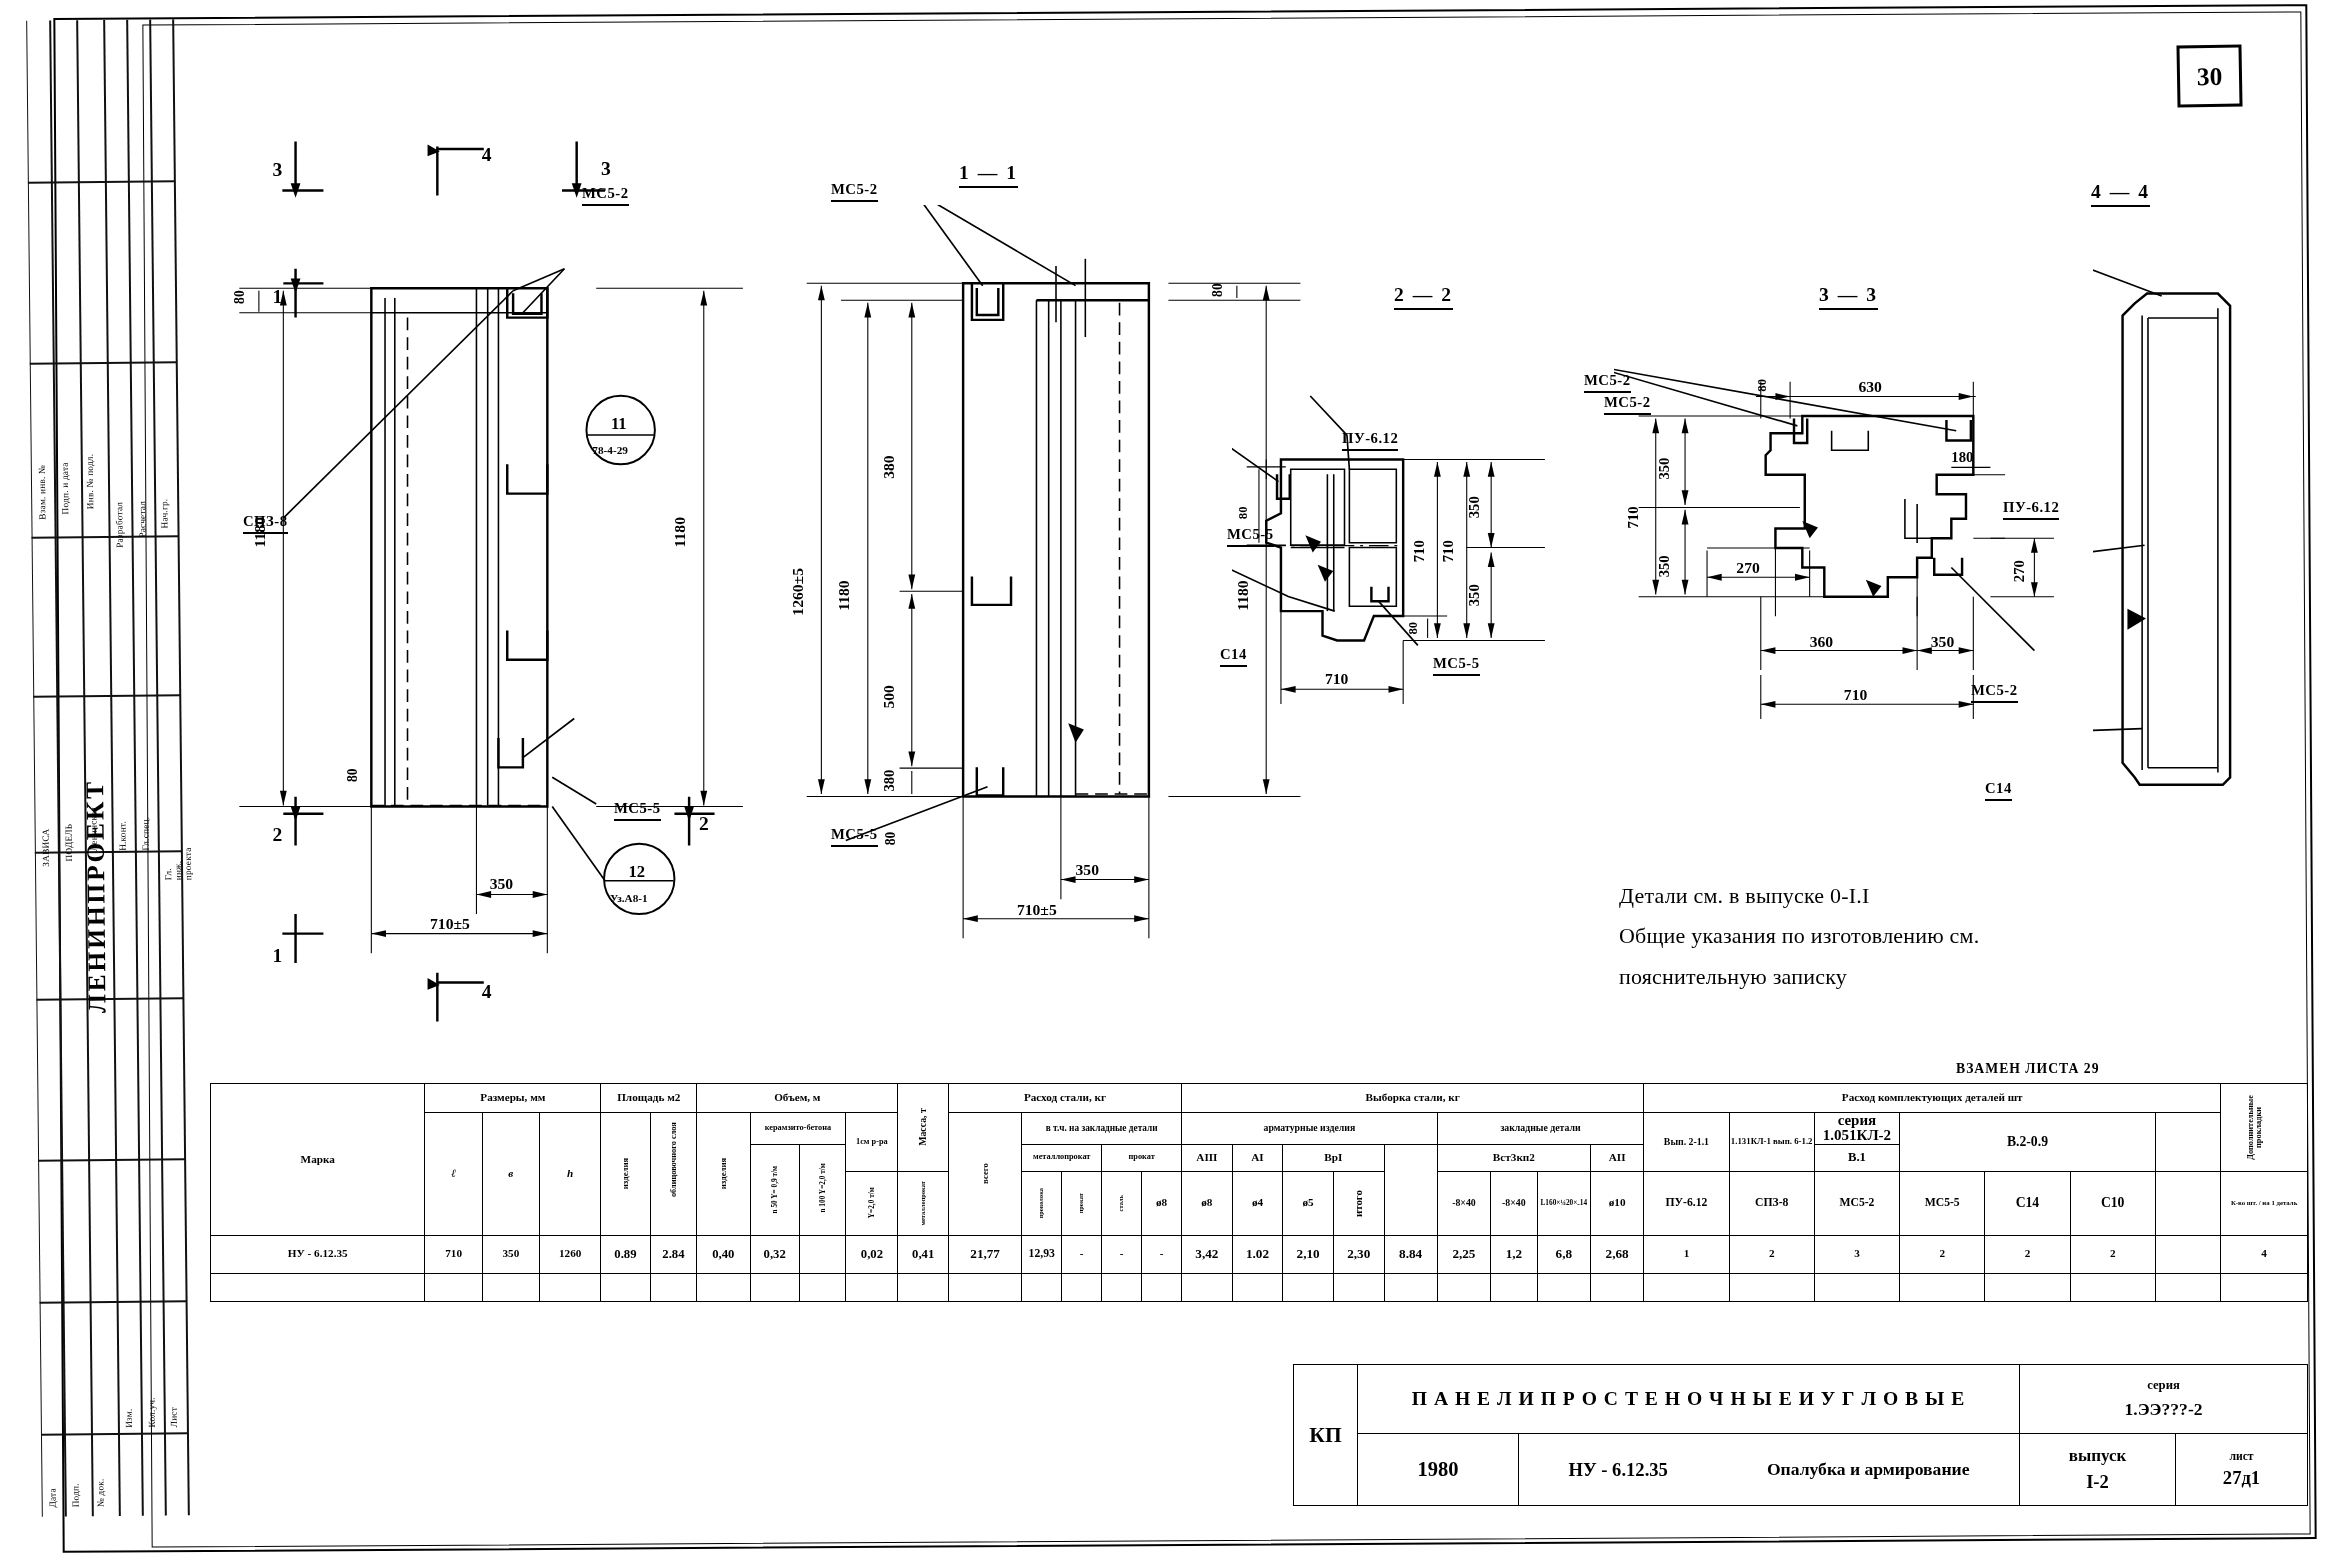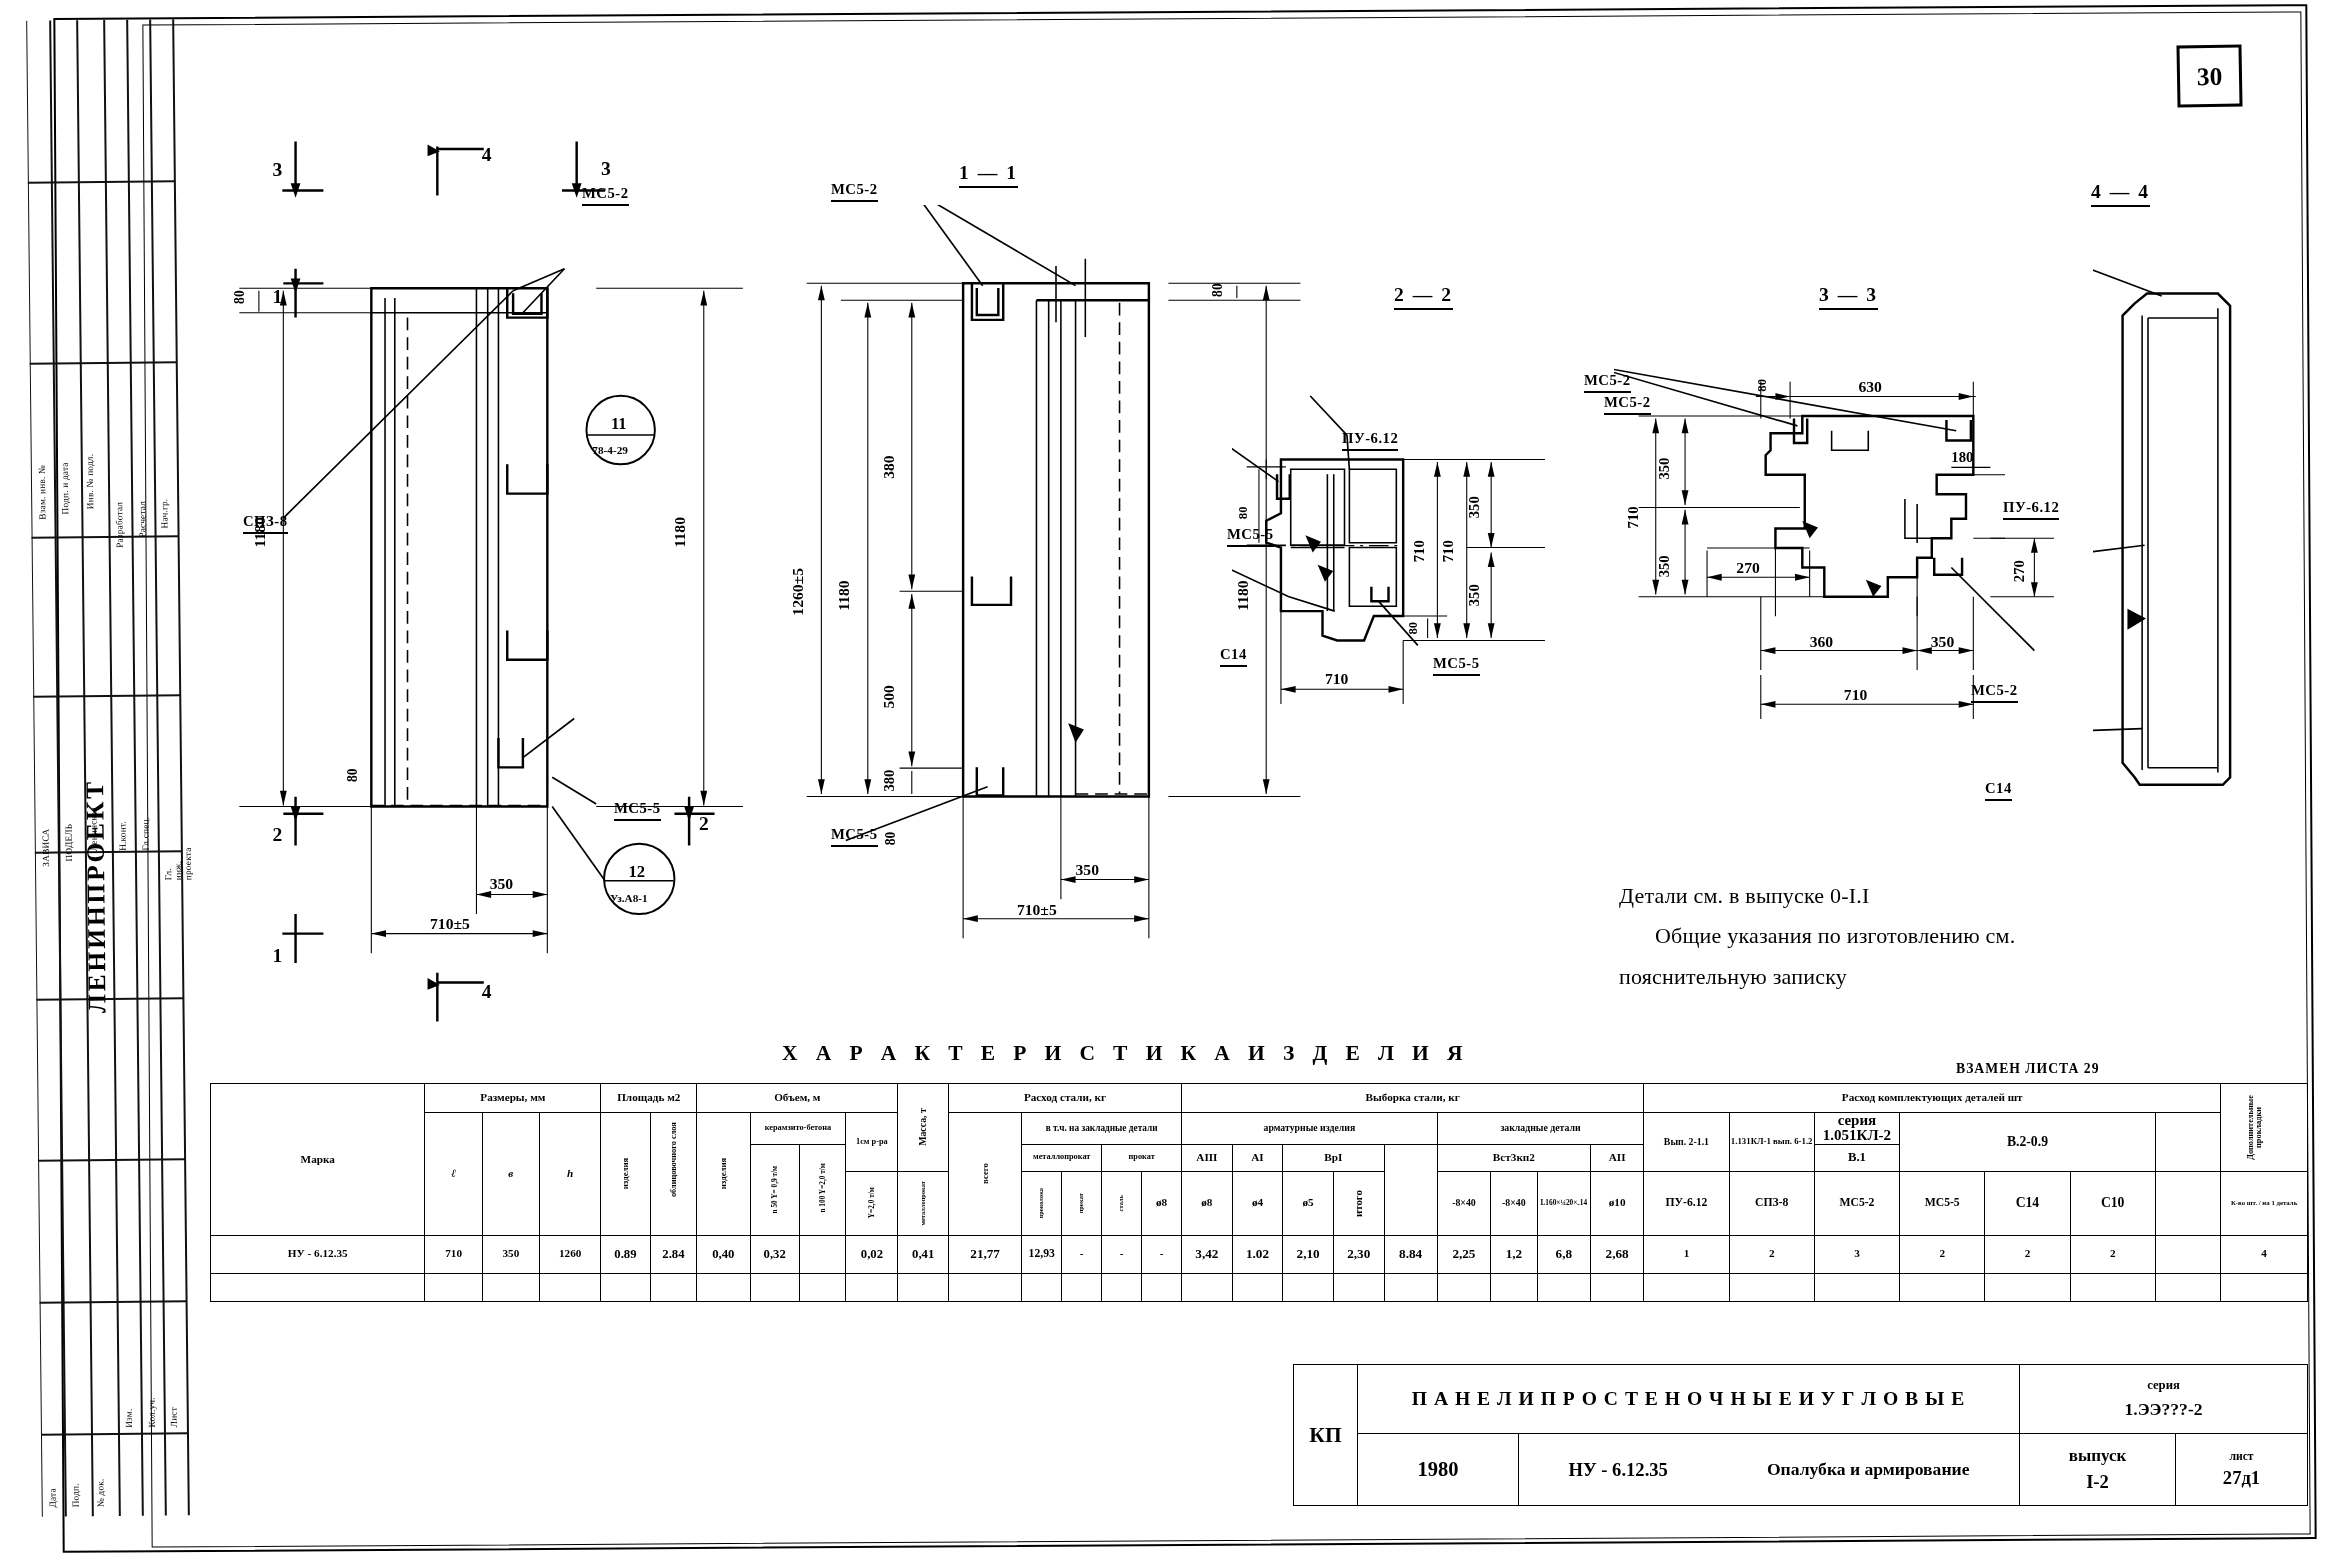--- a/index.html
+++ b/index.html
@@ -474,24 +474,23 @@
     <path class="s" d="M112 1100 L255 1100"></path>
     <g class="arrw">
         <polygon points="108,795 70,775 70,818"></polygon>
       </g>
     <path class="lead" d="M-60 60 L140 135"></path>
     <path class="lead" d="M-180 680 L105 645"></path>
     <path class="lead" d="M-180 1030 L100 1020"></path>
   </svg>
 
   <div class="txt note" style="left:1619px;top:883px;">Детали см. в выпуске 0-I.I</div>
-  <div class="txt note" style="left:1619px;top:923px;margin-left:36px;">Общие указания по изготовлению см.</div>
+  <div class="txt note" style="left:1619px;top:923px;">Общие указания по изготовлению см.</div>
   <div class="txt note" style="left:1619px;top:964px;">пояснительную записку</div>
 
-  <div id="chartitle">Х А Р А К Т Е Р И С Т И К А      И З Д Е Л И Я</div>
   <div id="replnote">ВЗАМЕН ЛИСТА 29</div>
 
   <table class="main" style="left:210px;top:1083px;width:2098px;">
     <colgroup>
       <col style="width:161px">
         <col style="width:43px">
         <col style="width:43px">
         <col style="width:46px">
       <col style="width:37px">
         <col style="width:35px">

